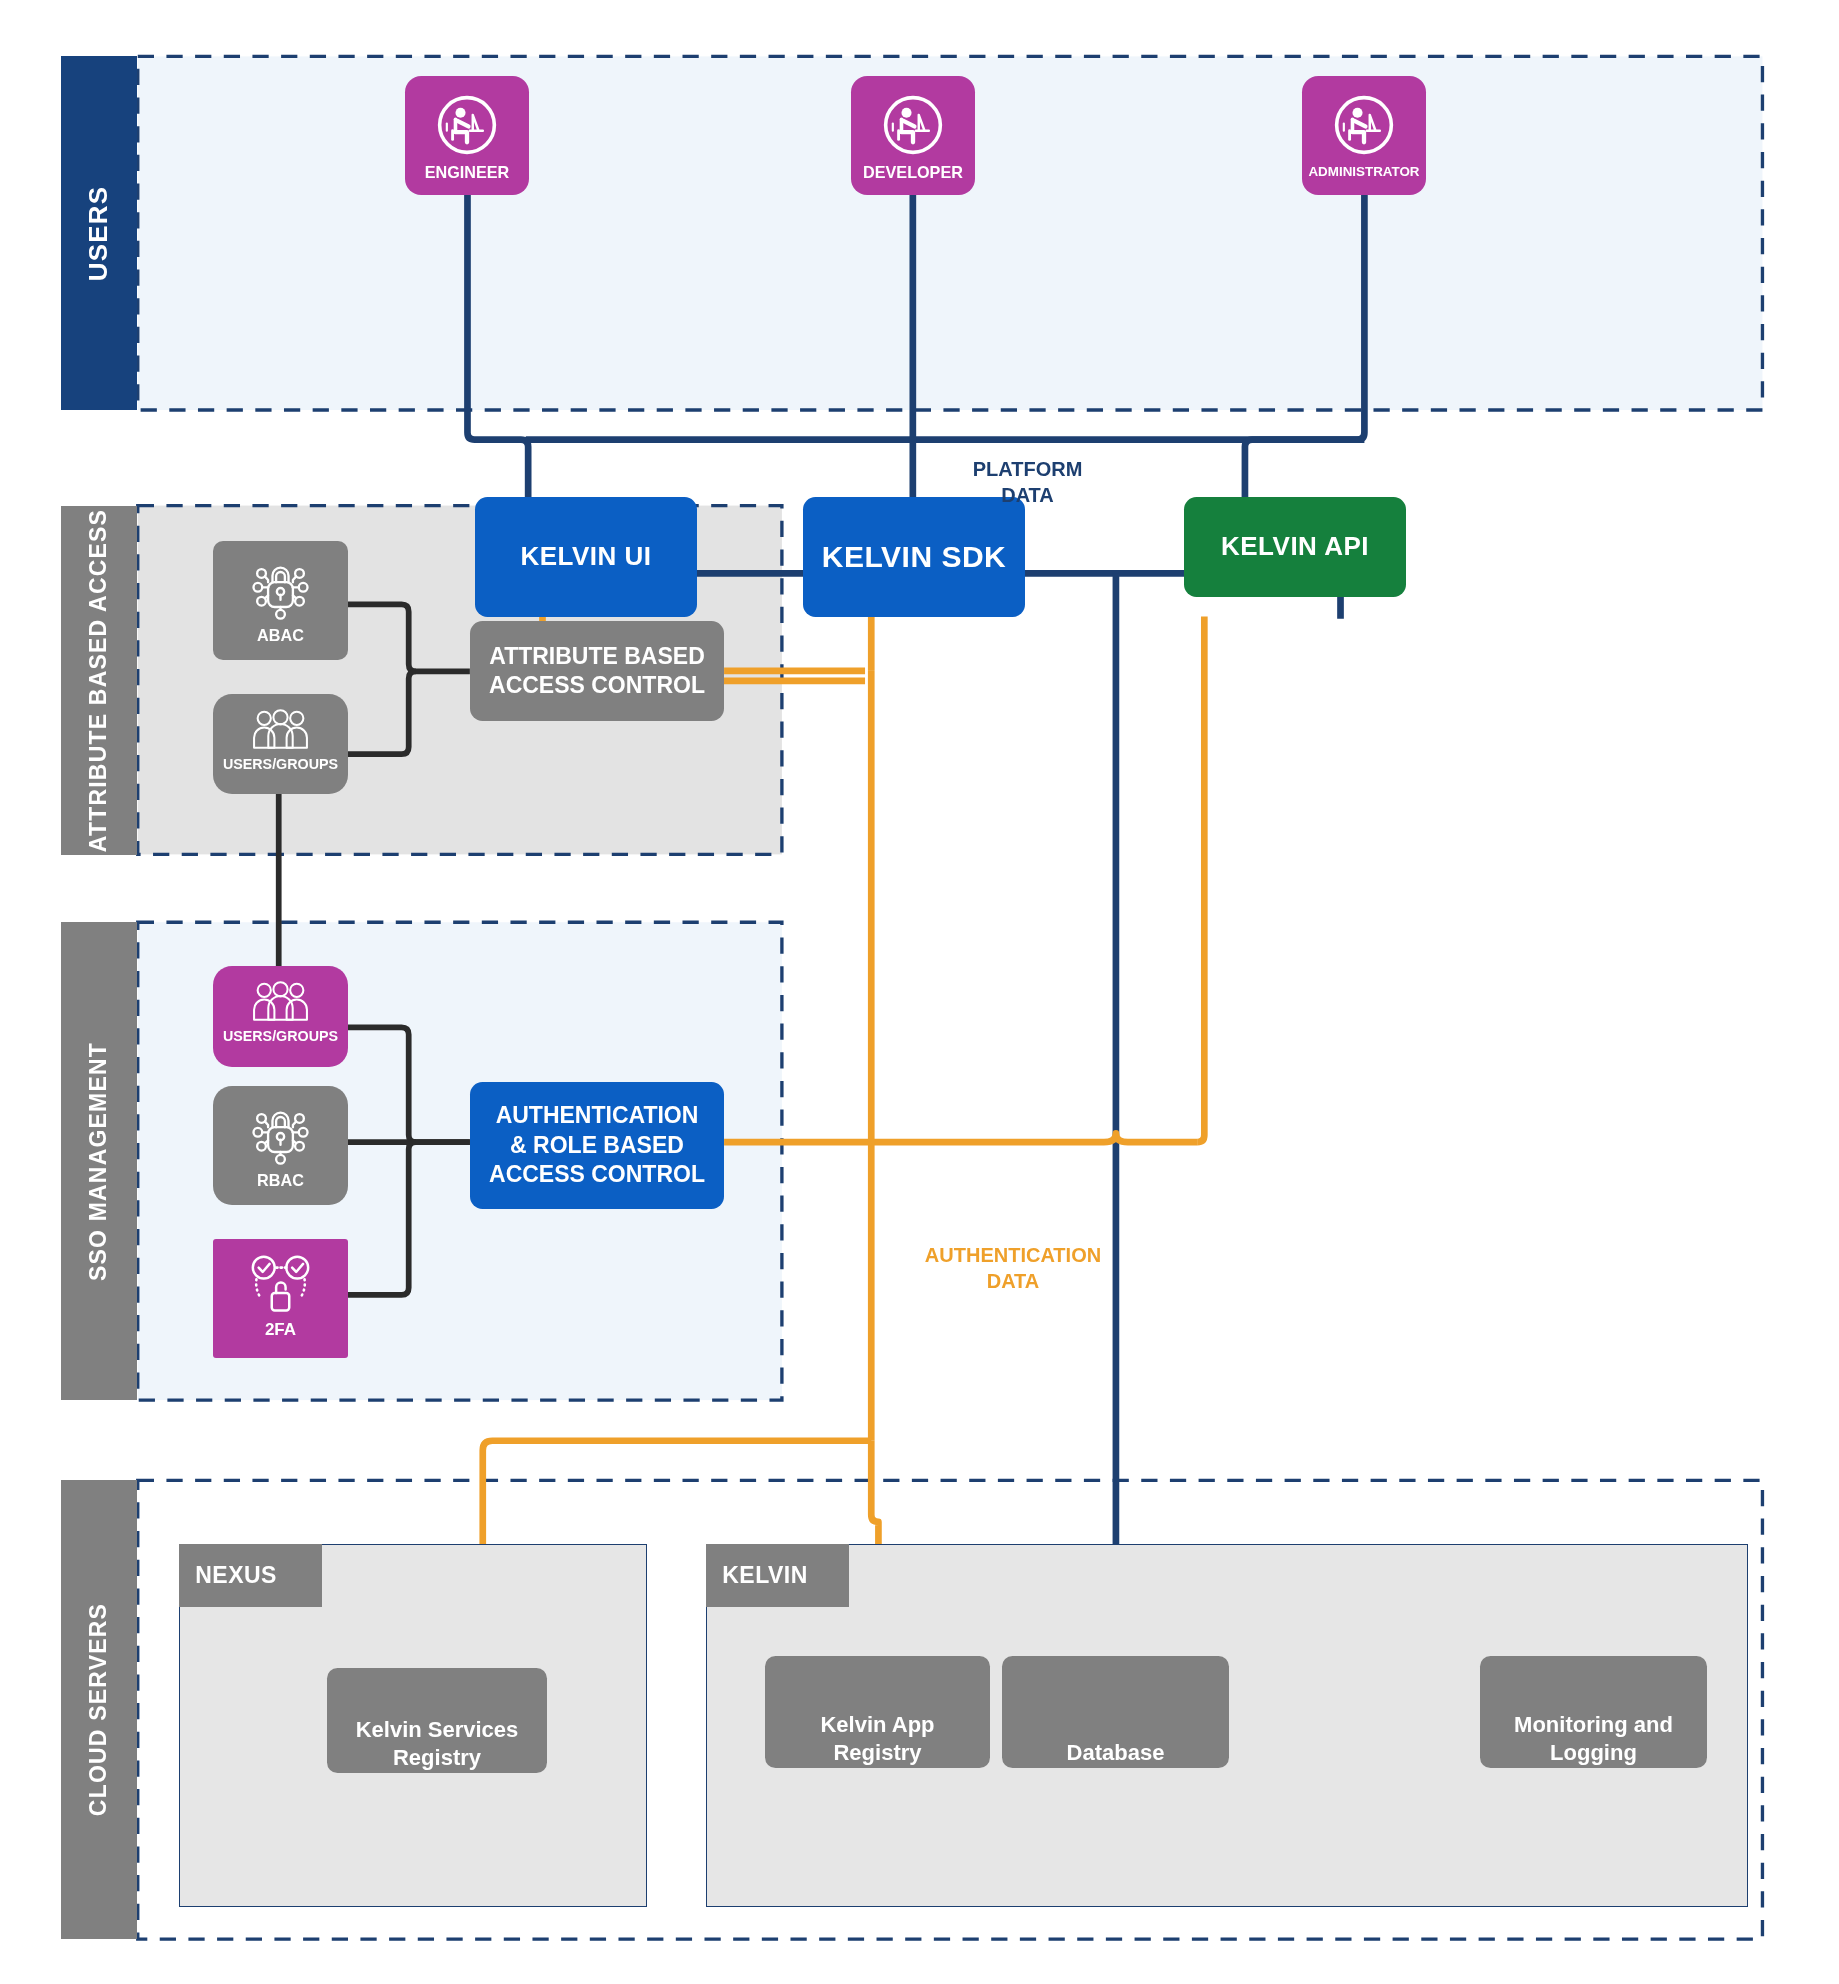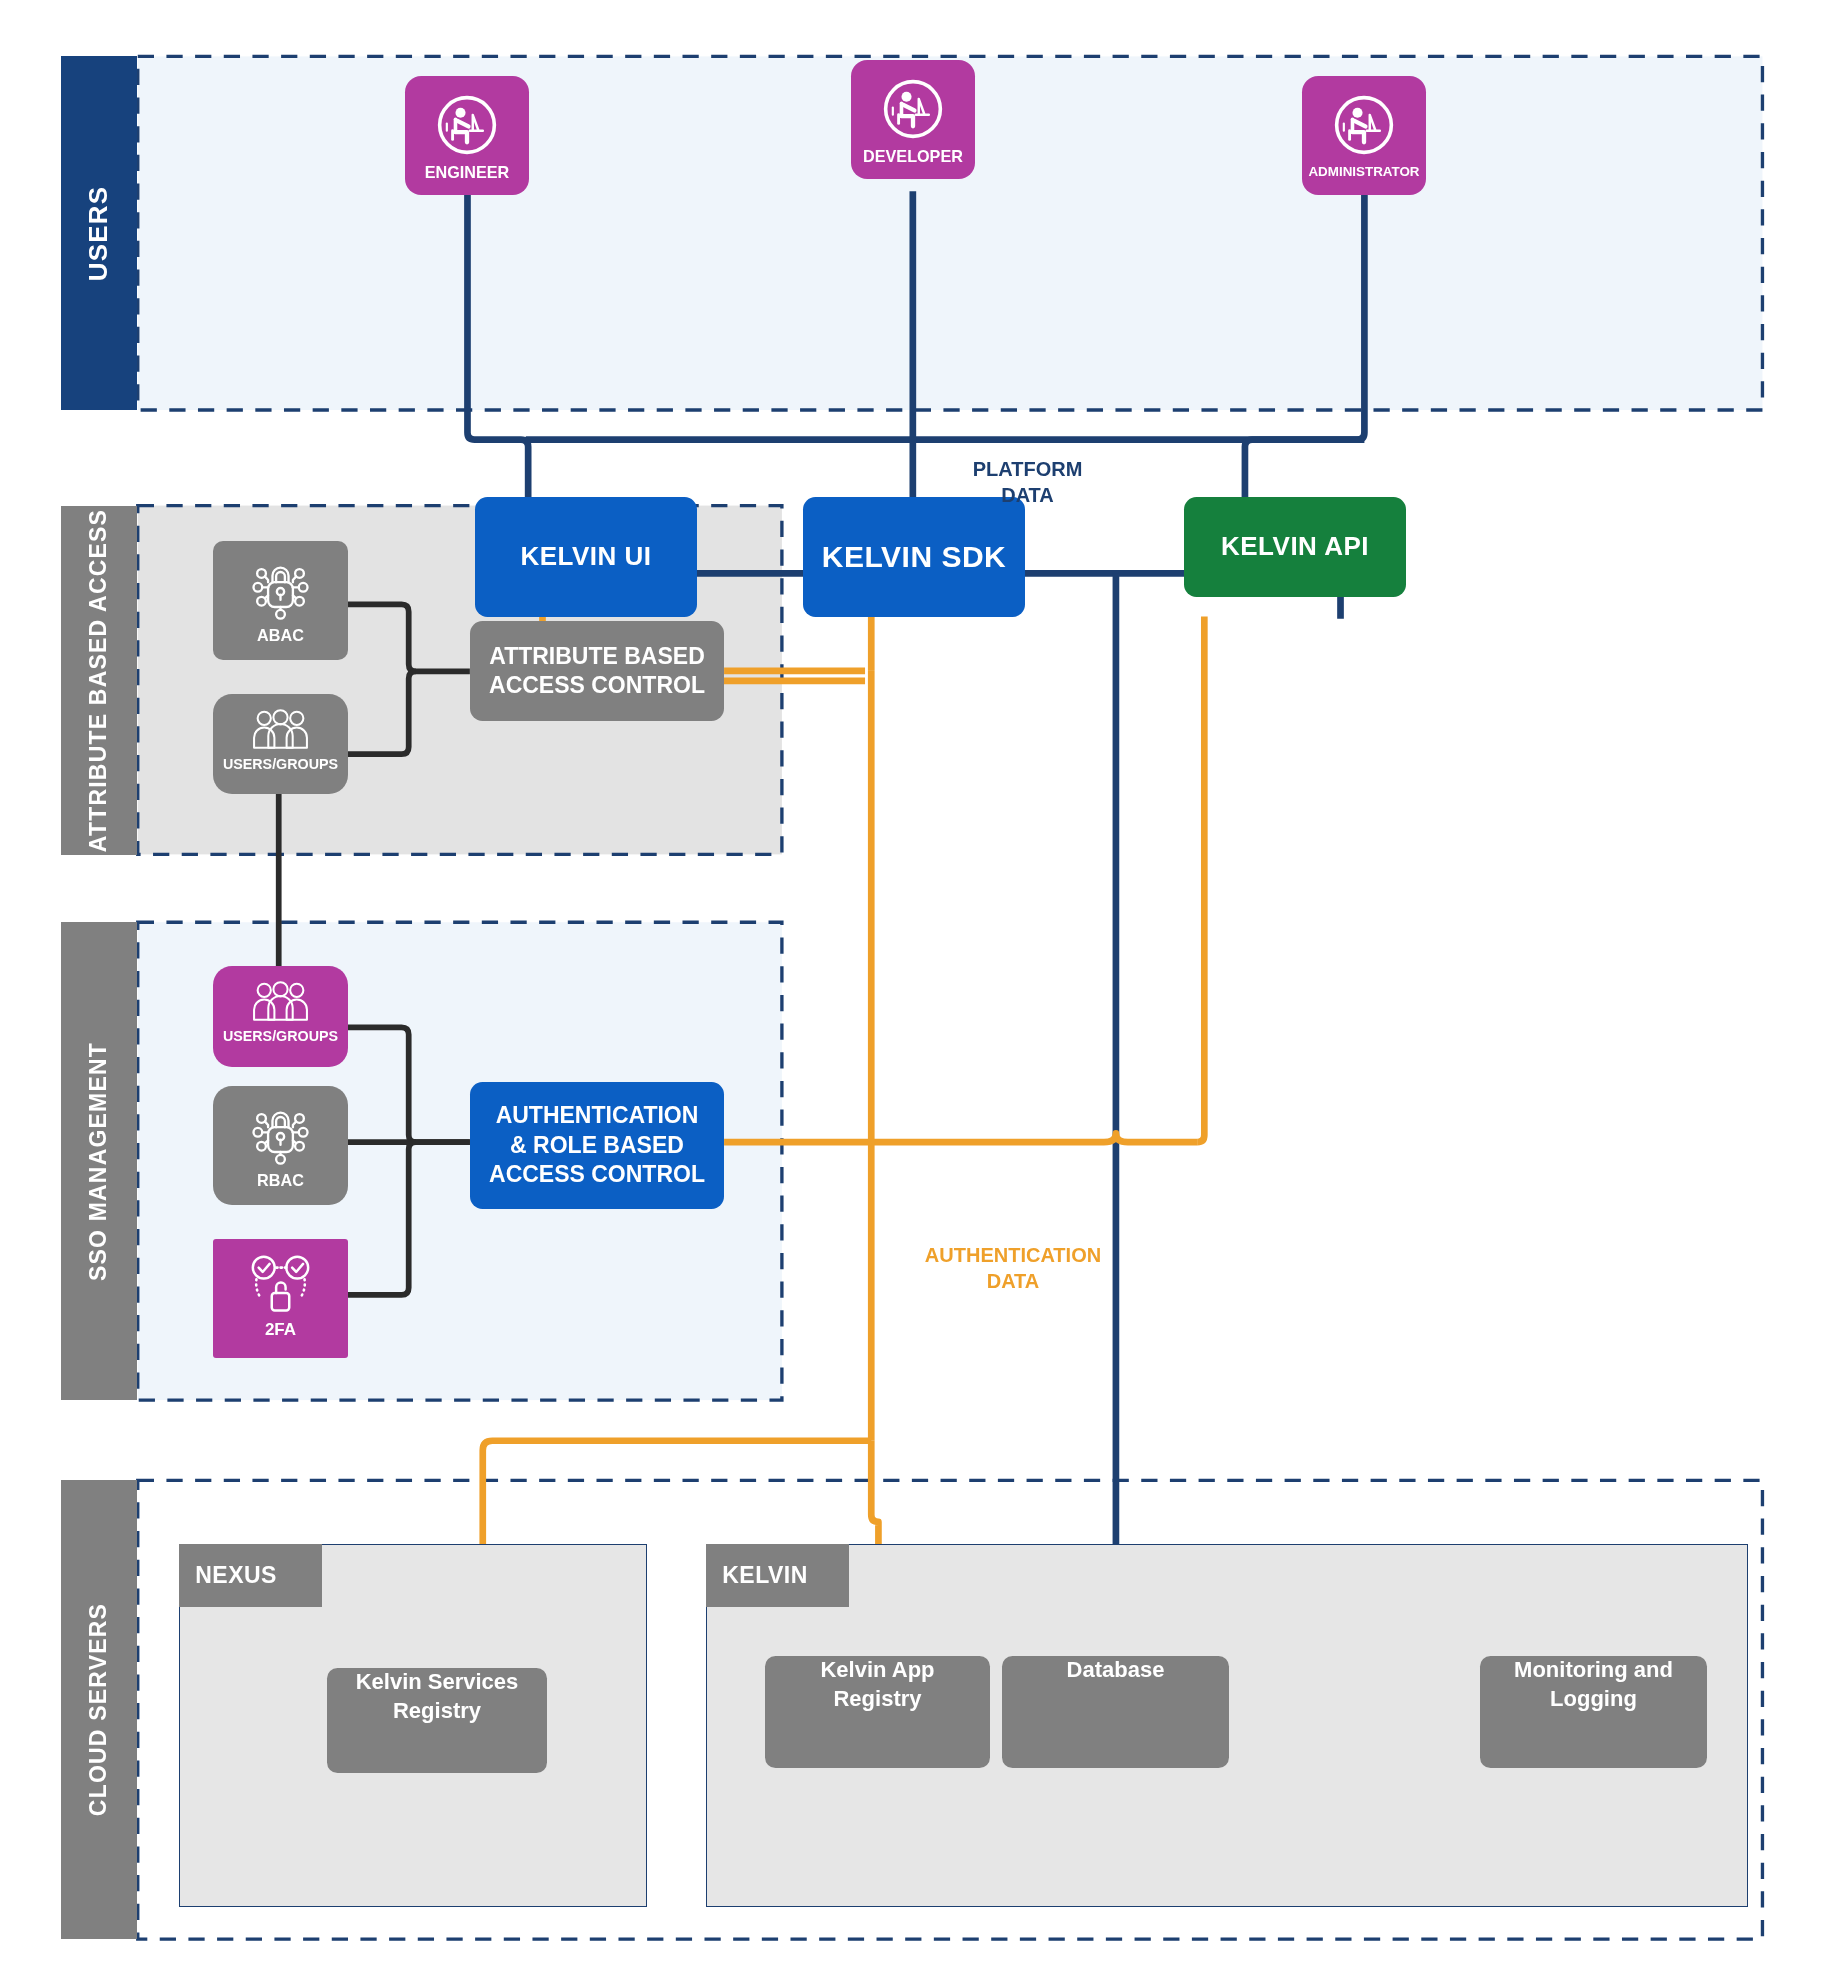--- a/index.html
+++ b/index.html
@@ -16,21 +16,21 @@
   .node{position:absolute;display:flex;flex-direction:column;align-items:center;
         justify-content:flex-start;box-sizing:border-box;}
   .node .cap{color:#fff;font-weight:bold;text-align:center;line-height:1.05;
              font-family:"Liberation Sans",sans-serif;}
 
   .bigbox{position:absolute;display:flex;align-items:center;justify-content:center;
           box-sizing:border-box;border-radius:12.4px;}
   .bigbox .txt{color:#ffffff;font-weight:bold;text-align:center;line-height:1.28;
                font-family:"Liberation Sans",sans-serif;}
 
-  .pillbox{position:absolute;display:flex;align-items:flex-start;justify-content:center;
+  .pillbox{position:absolute;display:flex;align-items:flex-end;justify-content:center;
            box-sizing:border-box;border-radius:10.5px;background:#808080;}
   .pillbox .txt{color:#ffffff;font-weight:bold;text-align:center;line-height:1.3;
                 font-family:"Liberation Sans",sans-serif;font-size:22px;}
 
   .srvpanel{position:absolute;background:#e6e6e6;border:1.4px solid #1d3f70;box-sizing:border-box;}
   .srvtab{position:absolute;background:#808080;display:flex;align-items:center;
           box-sizing:border-box;}
   .srvtab .txt{color:#fff;font-weight:bold;font-size:23px;letter-spacing:0.5px;
                padding-left:16.2px;font-family:"Liberation Sans",sans-serif;}
 
@@ -127,21 +127,21 @@
       <path d="M34 42 L34 60" stroke="#fff" stroke-width="5" stroke-linecap="round" fill="none"></path>
       <path d="M36 44 L52 52" stroke="#fff" stroke-width="6" stroke-linecap="round" fill="none"></path>
       <path d="M34 60 L50 60 L50 74" stroke="#fff" stroke-width="6" stroke-linecap="round" stroke-linejoin="round" fill="none"></path>
       <path d="M30 58 L30 70" stroke="#fff" stroke-width="4" stroke-linecap="round" fill="none"></path>
       <path d="M58 36 L58 58 M58 36 L66 58 M54 58 L72 58" stroke="#fff" stroke-width="3.4" fill="none" stroke-linecap="round"></path>
       <path d="M22 48 L22 58" stroke="#fff" stroke-width="3" stroke-linecap="round" fill="none"></path>
     </svg>
     <div class="cap" style="font-size:16.2px;margin-top:2.9px;">ENGINEER</div>
   </div>
 
-  <div class="node" style="left:851px;top:60px;width:124px;height:119px;background:#b23aa0;border-radius:16.2px;padding-top:13.4px;">
+  <div class="node" style="left:851px;top:76px;width:124px;height:119px;background:#b23aa0;border-radius:16.2px;padding-top:13.4px;">
     <svg width="72" height="72" viewBox="0 0 100 100">
       <circle cx="50" cy="50" r="38" fill="none" stroke="#fff" stroke-width="5"></circle>
       <circle cx="41" cy="33" r="7" fill="#fff"></circle>
       <path d="M34 42 L34 60" stroke="#fff" stroke-width="5" stroke-linecap="round" fill="none"></path>
       <path d="M36 44 L52 52" stroke="#fff" stroke-width="6" stroke-linecap="round" fill="none"></path>
       <path d="M34 60 L50 60 L50 74" stroke="#fff" stroke-width="6" stroke-linecap="round" stroke-linejoin="round" fill="none"></path>
       <path d="M30 58 L30 70" stroke="#fff" stroke-width="4" stroke-linecap="round" fill="none"></path>
       <path d="M58 36 L58 58 M58 36 L66 58 M54 58 L72 58" stroke="#fff" stroke-width="3.4" fill="none" stroke-linecap="round"></path>
       <path d="M22 48 L22 58" stroke="#fff" stroke-width="3" stroke-linecap="round" fill="none"></path>
     </svg>

